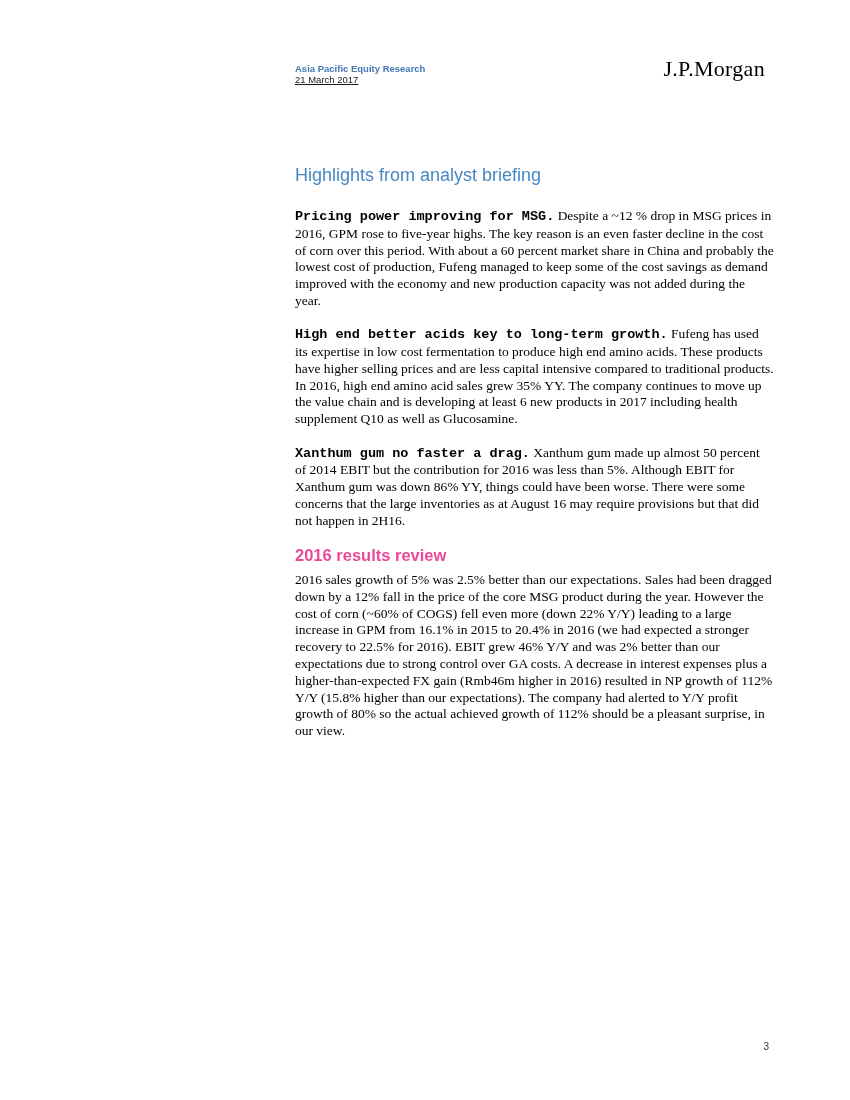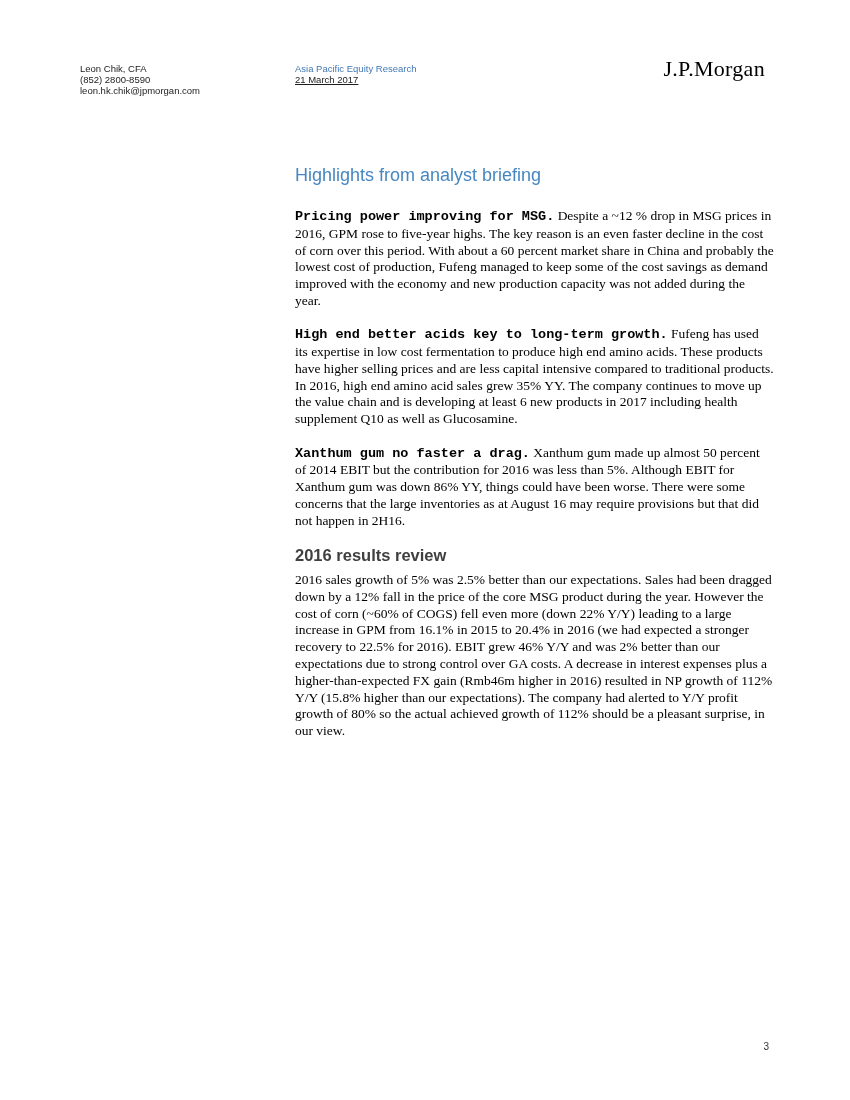--- a/index.html
+++ b/index.html
@@ -28,21 +28,21 @@
   }
   .division-block {
     position: absolute;
     left: 295px;
     top: 63px;
     font-family: "Liberation Sans", sans-serif;
     font-size: 9.5px;
     line-height: 11px;
   }
   .division-name {
-    font-weight: normal;
+    font-weight: bold;
     color: #4178b4;
   }
   .report-date {
     color: #1c1c1c;
     text-decoration: underline;
   }
   .logo {
     position: absolute;
     top: 56px;
     right: 85px;
@@ -74,42 +74,37 @@
   .content p b {
     font-weight: bold;
     font-family: Liberation Mono, monospace;
   }
   .content h2 {
     margin: 0 0 7px 0;
     font-family: "Liberation Sans", sans-serif;
     font-weight: bold;
     font-size: 16.5px;
     line-height: 19px;
-    color: #404040;
+    color: #ec4899;
   }
   
   .page-number {
     position: absolute;
     top: 1041px;
     right: 81px;
     font-family: "Liberation Sans", sans-serif;
     font-size: 10px;
     color: #333333;
   }
 </style>
 </head>
 <body>
 
 <div class="page">
 
-  <div class="analyst-block">
-    <div>Leon Chik, CFA</div>
-    <div>(852) 2800-8590</div>
-    <div>leon.hk.chik@jpmorgan.com</div>
-  </div>
 
   <div class="division-block">
     <div class="division-name">Asia Pacific Equity Research</div>
     <div class="report-date">21 March 2017</div>
   </div>
 
   <div class="logo">J.P.Morgan</div>
 
   <div class="content">
     <h1>Highlights from analyst briefing</h1>

